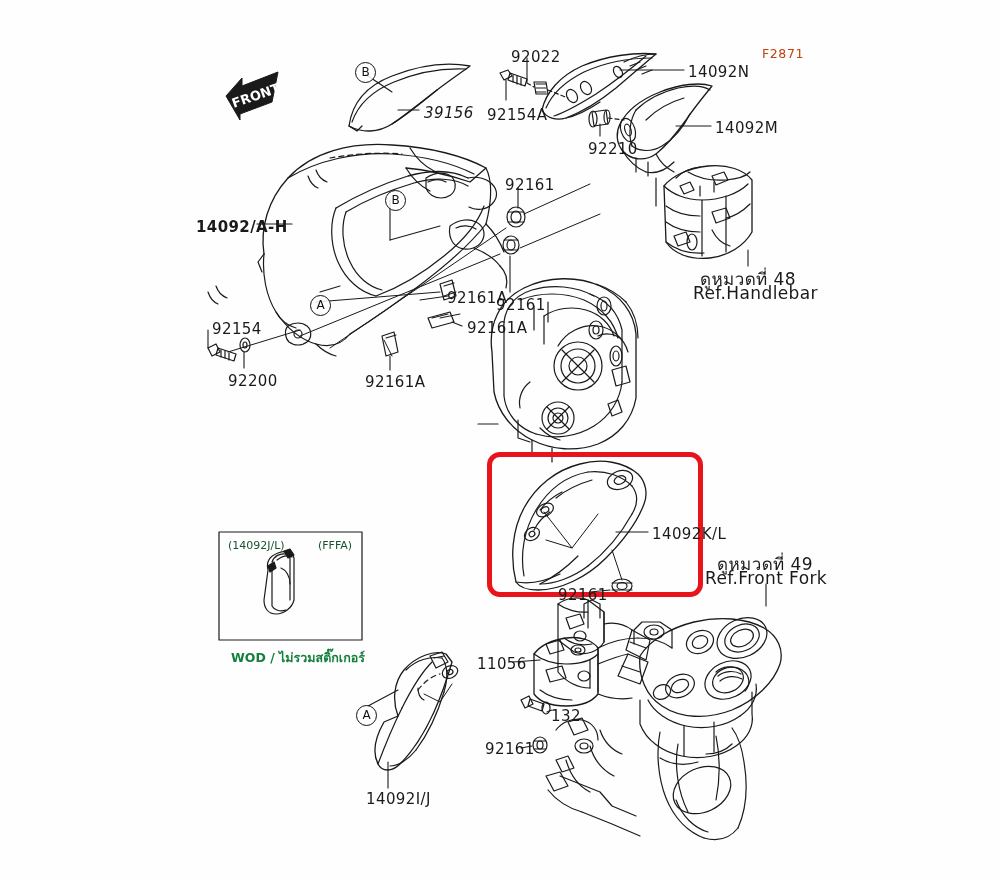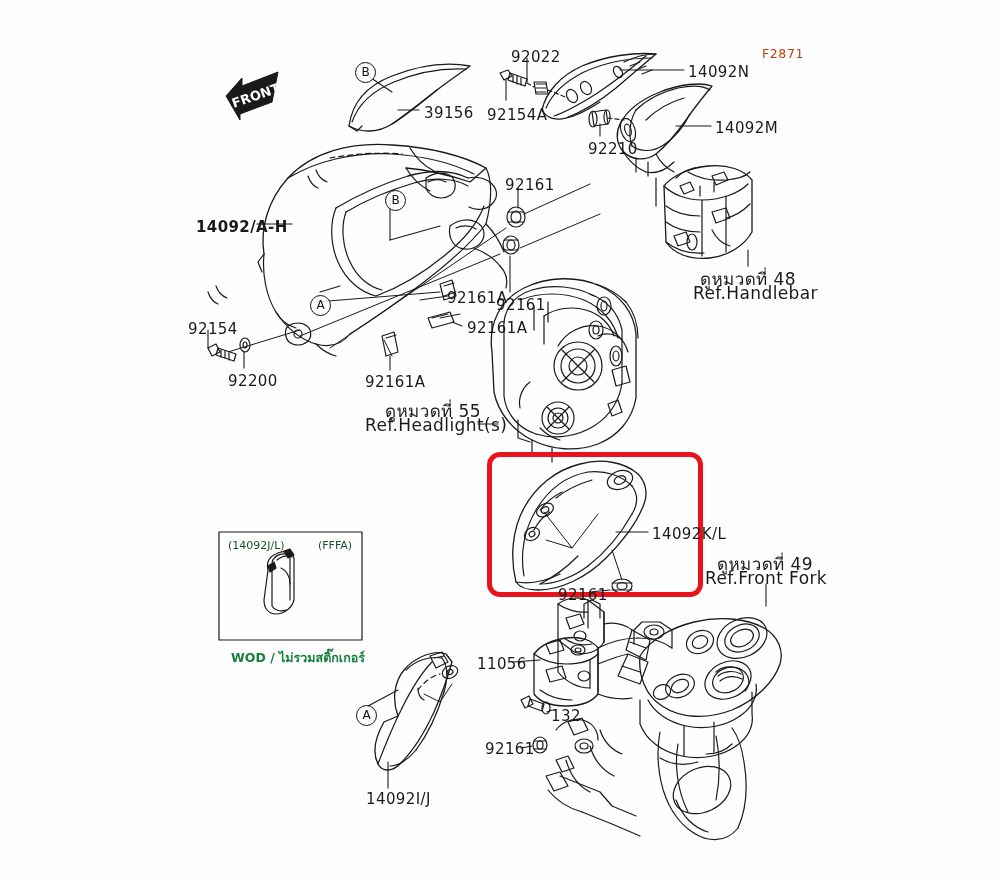--- a/index.html
+++ b/index.html
@@ -519,49 +519,45 @@
     <svg viewBox="0 0 62 62" width="62" height="62">
       <path d="M4,34 L20,16 L20,24 L56,10 L50,40 L18,52 L18,58 Z" fill="#1a1a1a" stroke="#1a1a1a" stroke-width="1"></path>
       <text x="34" y="38" fill="#ffffff" font-family="DejaVu Sans, sans-serif" font-size="13" font-weight="bold" text-anchor="middle" transform="rotate(-19 34 34)">FRONT</text>
     </svg>
   </div>
 
   <div class="redbox" style="left:487px; top:452px; width:216px; height:145px;"></div>
 
   <div class="pageid" style="left:762px; top:46px;">F2871</div>
 
-  <div class="lbl" style="left:424px; top:104px;">39156</div>
+  <div class="lbl" style="left:424px; top:104px;font-style:italic;">39156</div>
   <div class="lbl" style="left:511px; top:48px;">92022</div>
   <div class="lbl" style="left:688px; top:63px;">14092N</div>
   <div class="lbl" style="left:487px; top:106px;">92154A</div>
   <div class="lbl" style="left:588px; top:140px;">92210</div>
   <div class="lbl" style="left:715px; top:119px;">14092M</div>
   <div class="lbl" style="left:196px; top:218px;font-weight:bold;">14092/A-H</div>
   <div class="lbl" style="left:505px; top:176px;">92161</div>
   <div class="lbl" style="left:496px; top:296px;">92161</div>
   <div class="lbl" style="left:447px; top:289px;">92161A</div>
   <div class="lbl" style="left:467px; top:319px;">92161A</div>
   <div class="lbl" style="left:365px; top:373px;">92161A</div>
-  <div class="lbl" style="left:188px; top:320px;">92154</div>
+  <div class="lbl" style="left:212px; top:320px;">92154</div>
   <div class="lbl" style="left:228px; top:372px;">92200</div>
   <div class="lbl" style="left:652px; top:525px;">14092K/L</div>
   <div class="lbl" style="left:558px; top:586px;">92161</div>
   <div class="lbl" style="left:477px; top:655px;">11056</div>
   <div class="lbl" style="left:551px; top:707px;">132</div>
   <div class="lbl" style="left:485px; top:740px;">92161</div>
   <div class="lbl" style="left:366px; top:790px;">14092I/J</div>
 
   <div class="lbl thai" style="left:693px; top:272px; width:110px;">
     <div>ดูหมวดที่ 48</div>
     <div>Ref.Handlebar</div>
   </div>
-  <div class="lbl thai" style="left:365px; top:404px; width:136px;">
-    <div>ดูหมวดที่ 55</div>
-    <div>Ref.Headlight(s)</div>
-  </div>
   <div class="lbl thai" style="left:705px; top:557px; width:120px;">
     <div>ดูหมวดที่ 49</div>
     <div>Ref.Front Fork</div>
   </div>
 
   <div class="callout-circle" style="left:355px; top:62px;">B</div>
   <div class="callout-circle" style="left:385px; top:190px;">B</div>
   <div class="callout-circle" style="left:310px; top:295px;">A</div>
   <div class="callout-circle" style="left:356px; top:705px;">A</div>
 

